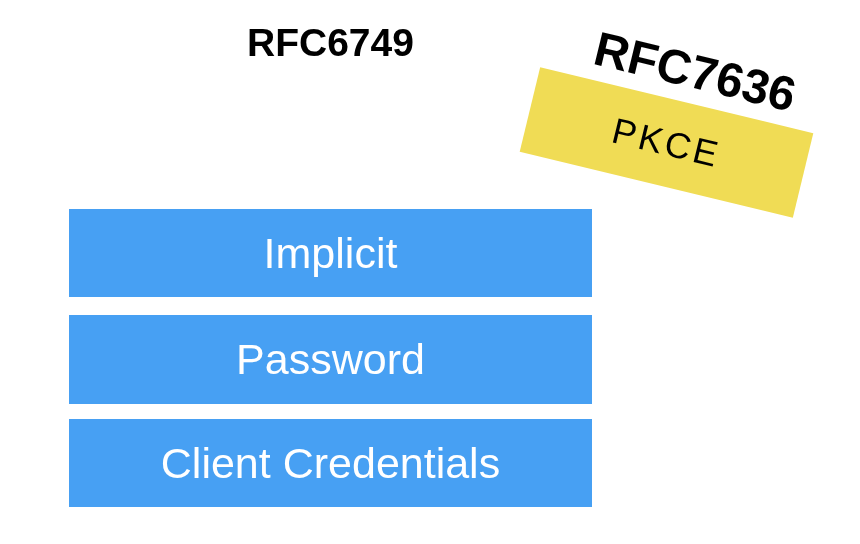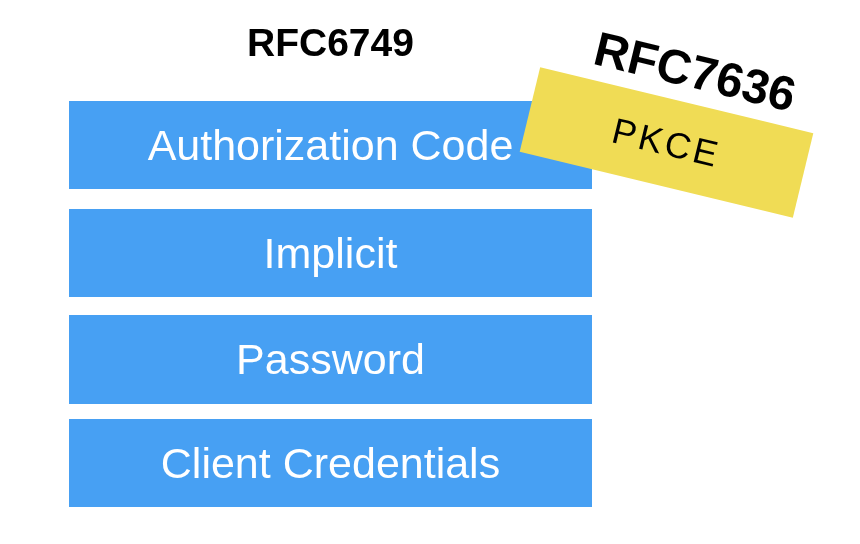--- a/index.html
+++ b/index.html
@@ -84,23 +84,20 @@
     white-space: nowrap;
   }
 </style>
 </head>
 <body>
 
 <div class="canvas">
 
   <div class="rfc6749-heading">RFC6749</div>
 
-  <div class="grant-bar bar-0">
-    <span class="grant-label">Authorization Code</span>
-  </div>
 
   <div class="grant-bar bar-1">
     <span class="grant-label">Implicit</span>
   </div>
 
   <div class="grant-bar bar-3">
     <span class="grant-label">Client Credentials</span>
   </div>
 
   <div class="grant-bar bar-2">

